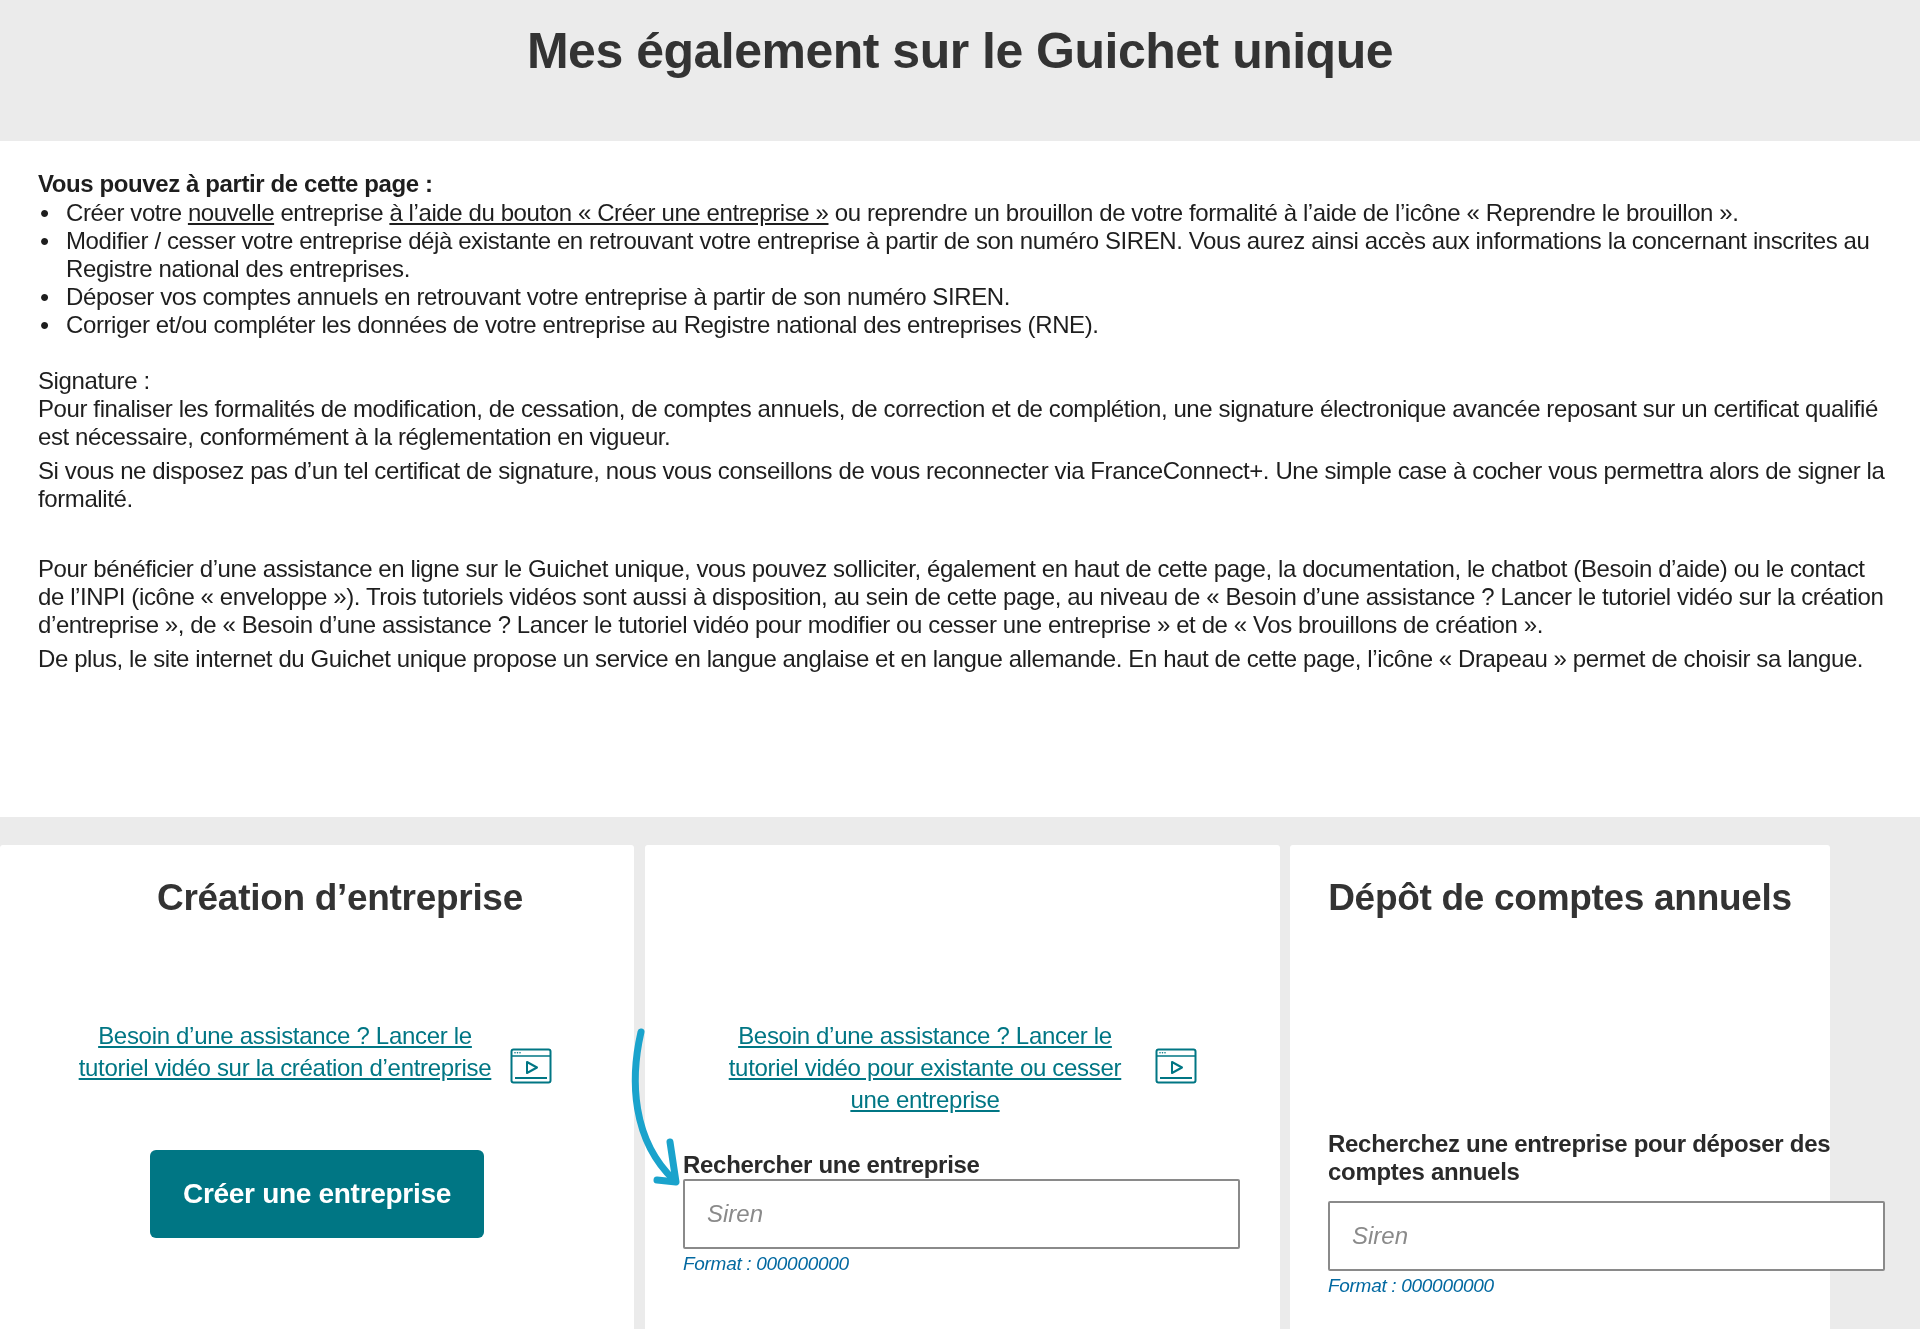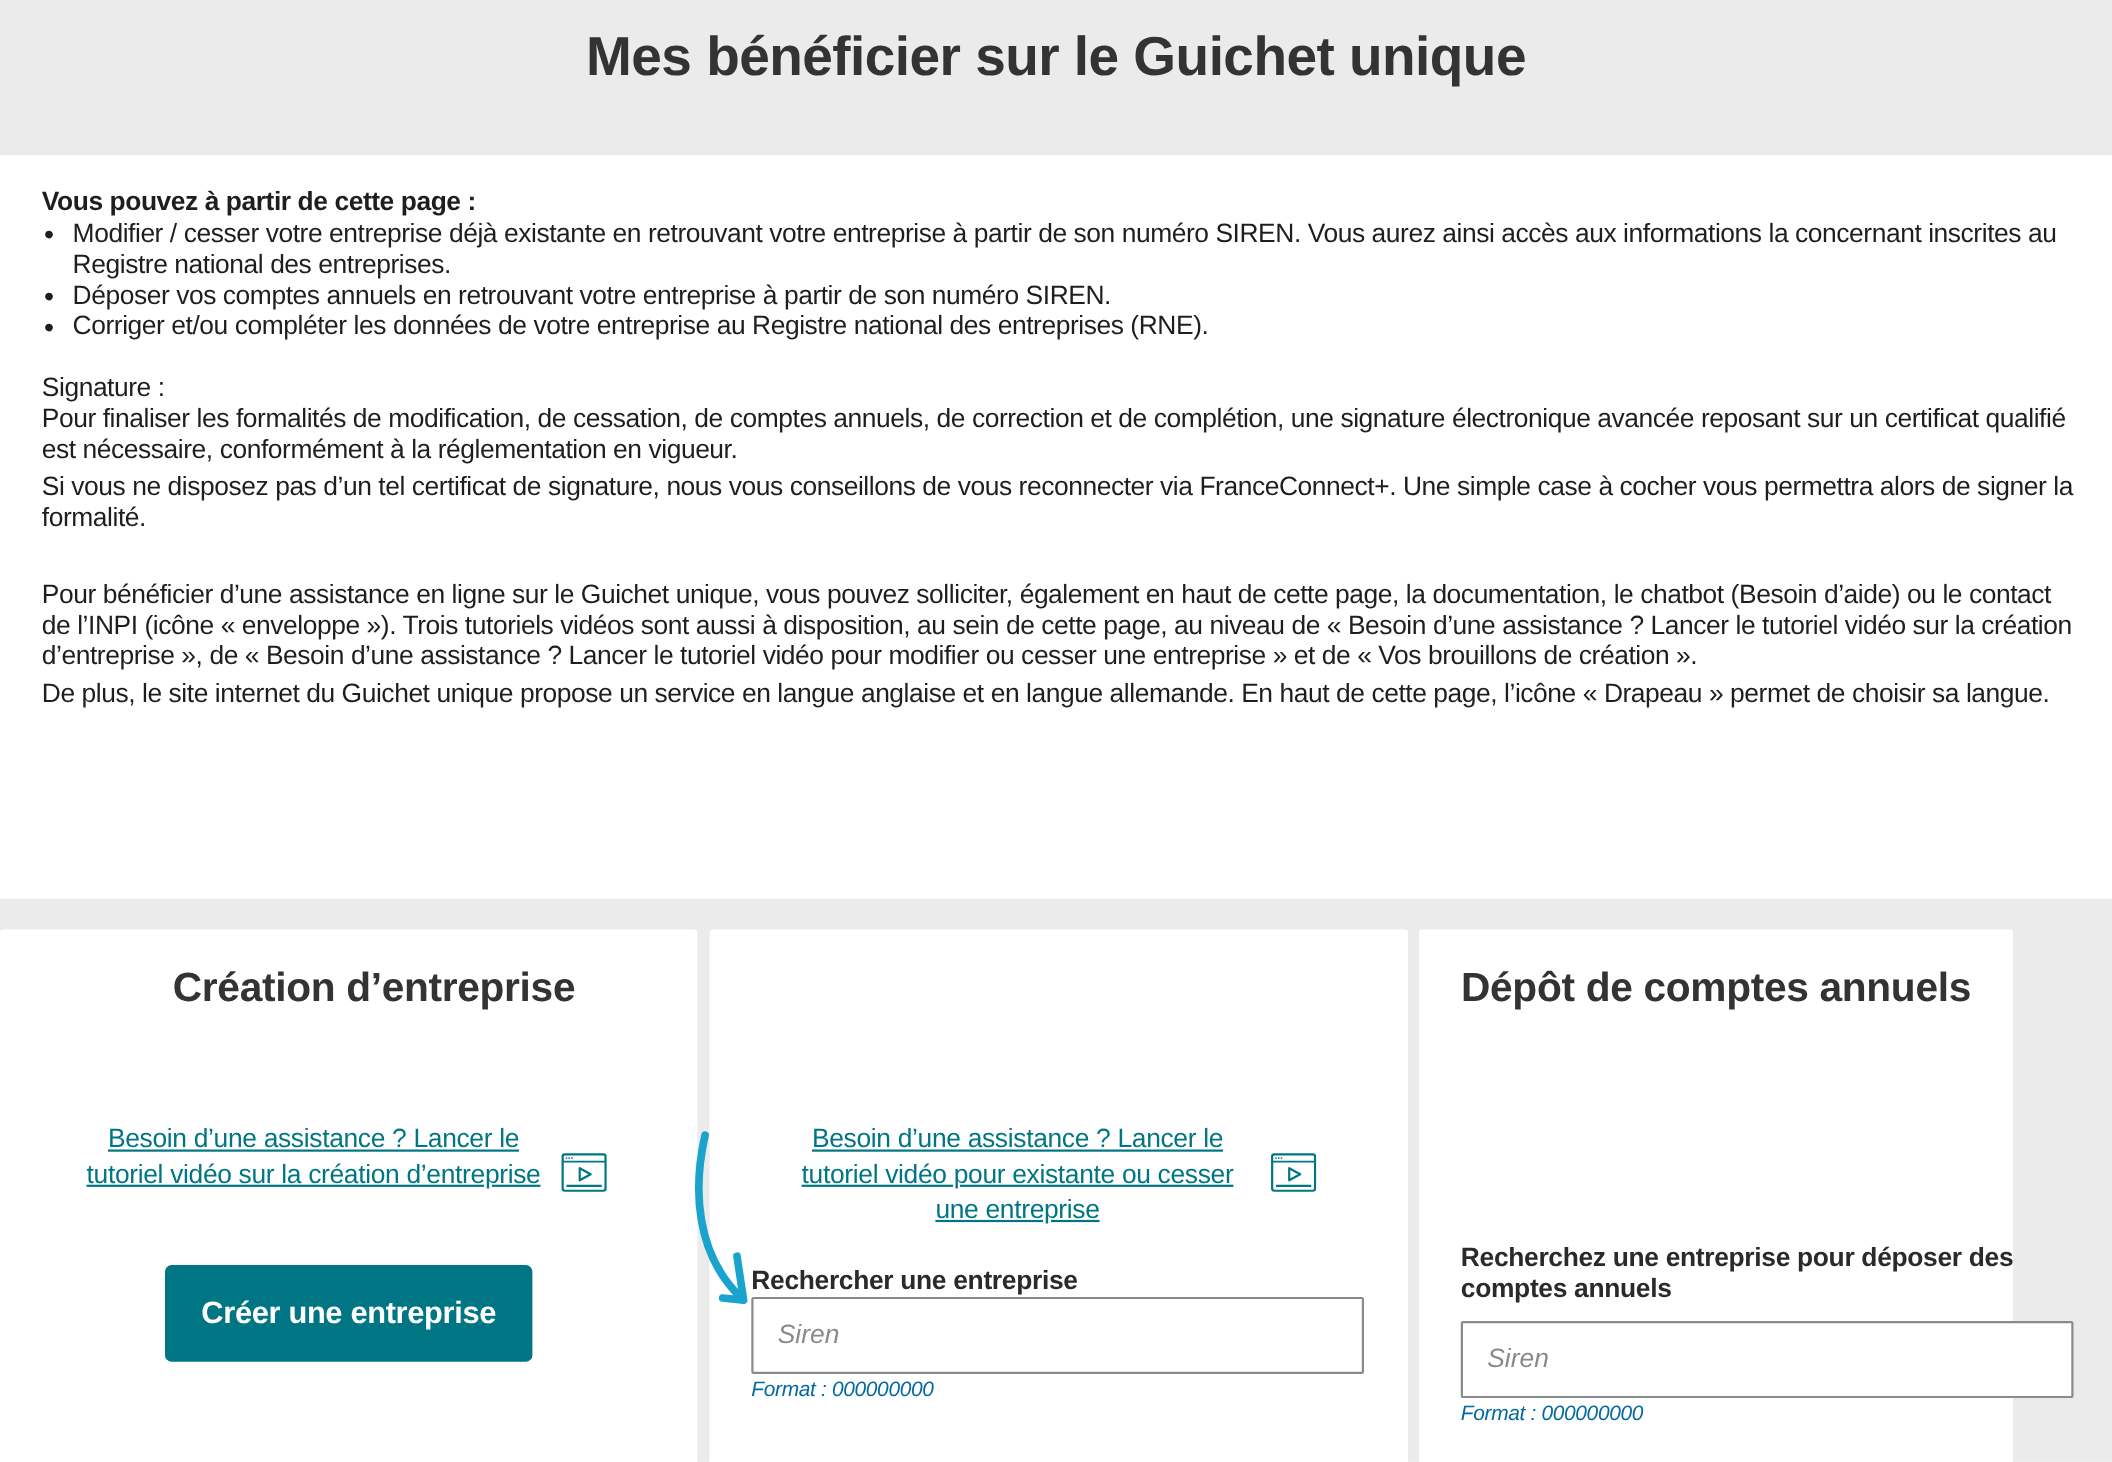--- a/index.html
+++ b/index.html
@@ -38,26 +38,27 @@
   .search-input { position: absolute; height: 70px; border: 2px solid #8a8a8a; border-radius: 2px; background: #fff; padding-left: 22px; font-size: 24px; font-family: "Liberation Sans", sans-serif; color: #333; }
   .search-input::placeholder { color: #8a8a8a; font-style: italic; }
   .format-hint { position: absolute; font-size: 19px; font-style: italic; color: #0369a1; letter-spacing: -0.3px; }
 
   .arrow { position: absolute; left: 620px; top: 1020px; width: 80px; height: 180px; pointer-events: none; }
 </style>
 </head>
 <body>
 
 <div class="header">
-  <h1>Mes bénéficier sur le Guichet unique</h1>
+  <h1>Mes également sur le Guichet unique</h1>
 </div>
 
 <div class="intro">
   <p class="lead">Vous pouvez à partir de cette page :</p>
   <ul>
+    <li><span>Créer votre </span><u>nouvelle</u><span> entreprise </span><u>à l’aide du bouton « Créer une entreprise »</u><span> ou reprendre un brouillon de votre formalité à l’aide de l’icône « Reprendre le brouillon ».</span></li>
     <li>Modifier / cesser votre entreprise déjà existante en retrouvant votre entreprise à partir de son numéro SIREN. Vous aurez ainsi accès aux informations la concernant inscrites au Registre national des entreprises.</li>
     <li>Déposer vos comptes annuels en retrouvant votre entreprise à partir de son numéro SIREN.</li>
     <li>Corriger et/ou compléter les données de votre entreprise au Registre national des entreprises (RNE).</li>
   </ul>
   <p class="sig-title">Signature :</p>
   <p>Pour finaliser les formalités de modification, de cessation, de comptes annuels, de correction et de complétion, une signature électronique avancée reposant sur un certificat qualifié est nécessaire, conformément à la réglementation en vigueur.</p>
   <p class="gap6">Si vous ne disposez pas d’un tel certificat de signature, nous vous conseillons de vous reconnecter via FranceConnect+. Une simple case à cocher vous permettra alors de signer la formalité.</p>
   <p class="gap42">Pour bénéficier d’une assistance en ligne sur le Guichet unique, vous pouvez solliciter, également en haut de cette page, la documentation, le chatbot (Besoin d’aide) ou le contact de l’INPI (icône « enveloppe »). Trois tutoriels vidéos sont aussi à disposition, au sein de cette page, au niveau de « Besoin d’une assistance ? Lancer le tutoriel vidéo sur la création d’entreprise », de « Besoin d’une assistance ? Lancer le tutoriel vidéo pour modifier ou cesser une entreprise » et de « Vos brouillons de création ».</p>
   <p class="gap6">De plus, le site internet du Guichet unique propose un service en langue anglaise et en langue allemande. En haut de cette page, l’icône « Drapeau » permet de choisir sa langue.</p>
 </div>

